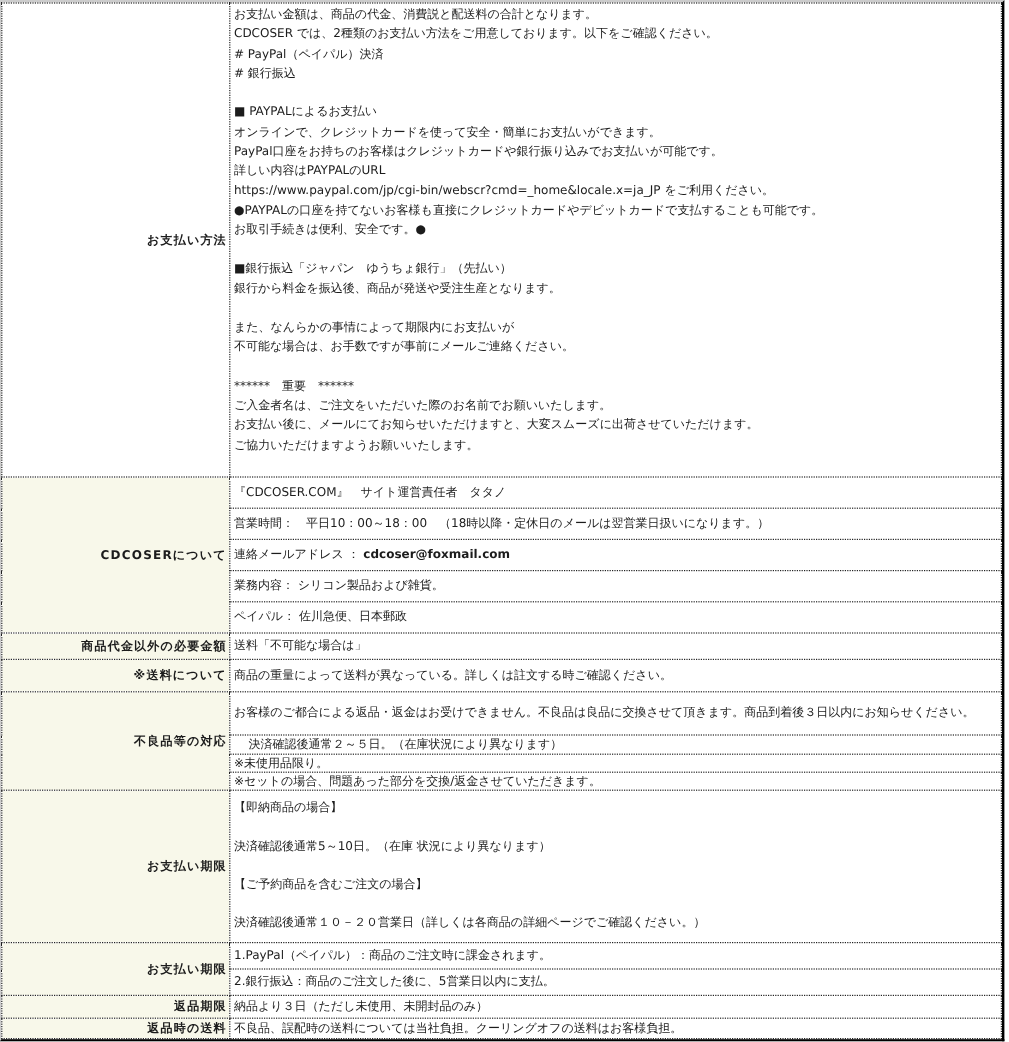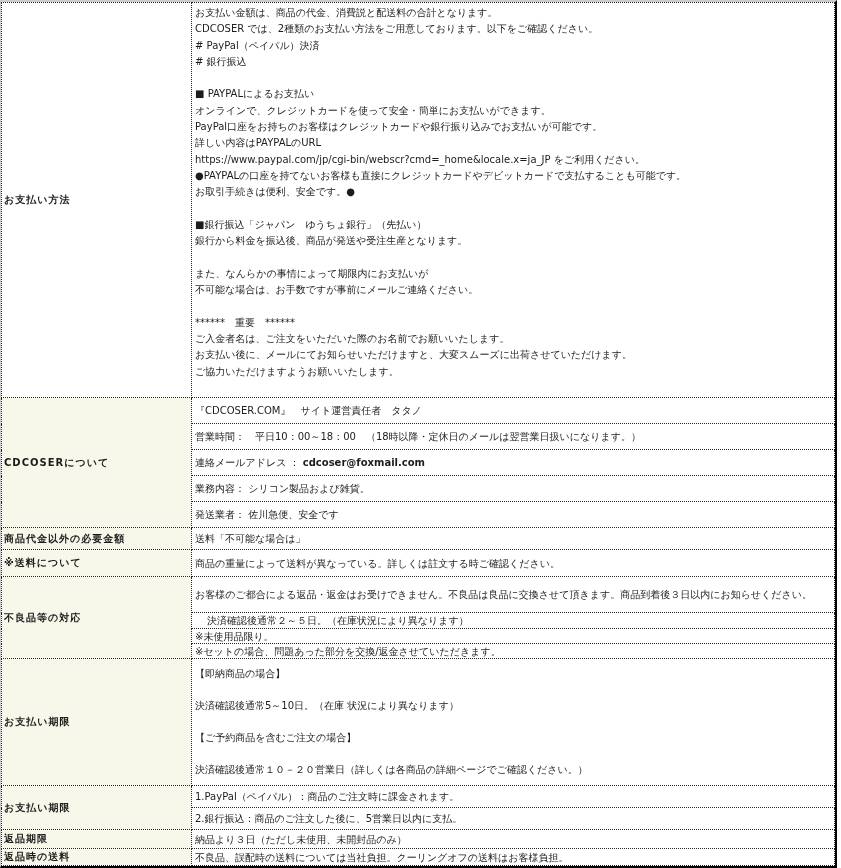--- a/index.html
+++ b/index.html
@@ -31,21 +31,21 @@
   }
   col.c-header { width: 190px; }
   td, th {
     border: 1px dotted var(--border-dotted);
     font-size: 10px;
     overflow: hidden;
   }
   th.hdr {
     background: var(--header-bg);
     font-weight: bold;
-    text-align: left;
+    text-align: right;
     vertical-align: middle;
     padding: 0 2px;
     letter-spacing: 1px;
   }
   th.hdr-white { background: #ffffff; }
   td.body {
     background: #ffffff;
     vertical-align: middle;
     padding: 1px 2px 1px 3px;
     line-height: 15px;
@@ -124,21 +124,21 @@
       <tr class="rh-26">
         <td class="body">営業時間：　平日10：00～18：00　（18時以降・定休日のメールは翌営業日扱いになります。）</td>
       </tr>
       <tr class="rh-26">
         <td class="body"><span>連絡メールアドレス ： </span><span class="b">cdcoser@foxmail.com</span></td>
       </tr>
       <tr class="rh-26">
         <td class="body">業務内容： シリコン製品および雑貨。</td>
       </tr>
       <tr class="rh-26">
-        <td class="body">発送業者： 佐川急便、安全です</td>
+        <td class="body">ペイパル： 佐川急便、日本郵政</td>
       </tr>
 
       <tr class="rh-22">
         <th class="hdr">商品代金以外の必要金額</th>
         <td class="body">送料「不可能な場合は」</td>
       </tr>
 
       <tr class="rh-27">
         <th class="hdr">※送料について</th>
         <td class="body">商品の重量によって送料が異なっている。詳しくは註文する時ご確認ください。</td>

